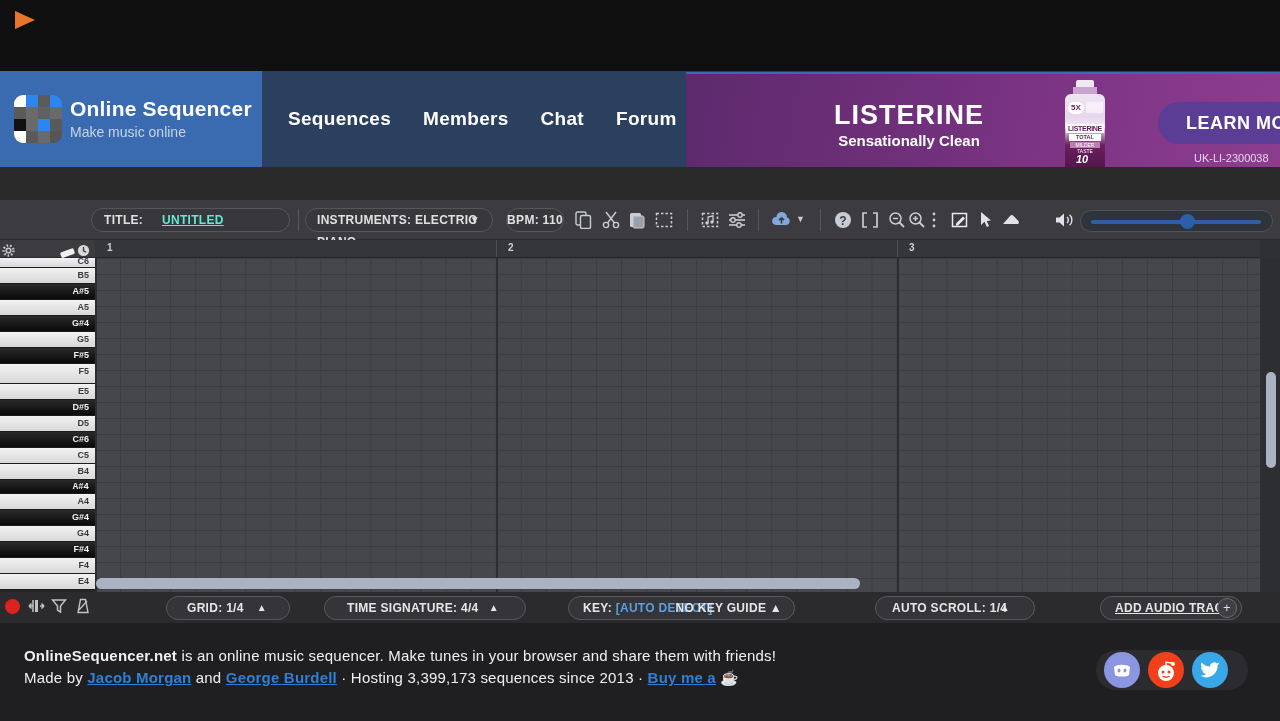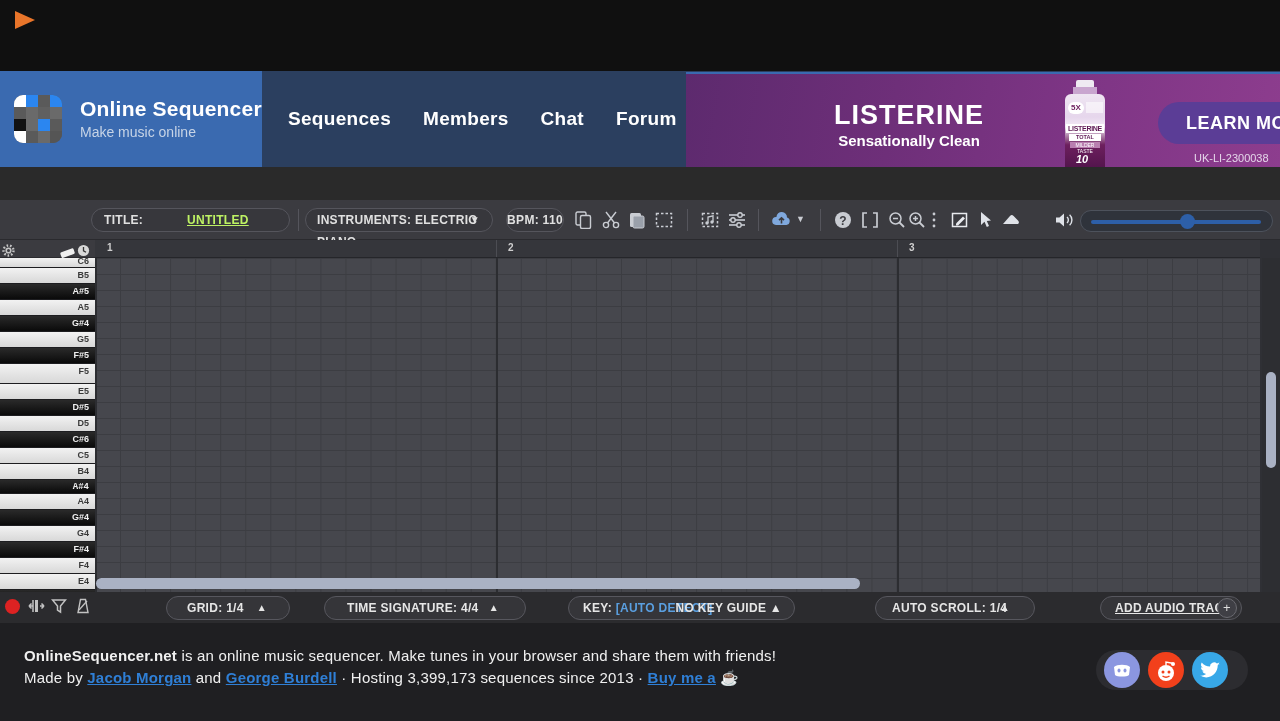--- a/index.html
+++ b/index.html
@@ -15,21 +15,21 @@
   .topstrip { position:absolute; left:0; top:0; width:1280px; height:71px; background:#101010; }
 
   
   .navbar { position:absolute; left:0; top:71px; width:1280px; height:96px; background:#2b3f5f; }
   .brandbox { position:absolute; left:0; top:0; width:262px; height:121px; background:#3a6ab0; }
   .brandinner { display:flex; align-items:center; padding:24px 0 0 14px; }
   .logo { width:48px; height:48px; border-radius:9px; overflow:hidden; display:grid;
           grid-template-columns:repeat(4,1fr); grid-template-rows:repeat(4,1fr);
           background:#5a5a5a; flex:none; }
   .logo i { display:block; }
-  .brandtext { margin-left:18px; }
+  .brandtext { margin-left:8px; }
   .brandtitle { color:#fff; font-size:21px; font-weight:bold; letter-spacing:.2px; line-height:24px;
                 font-family:"Liberation Sans Narrow","Liberation Sans",sans-serif; }
   .brandsub { color:#c7d4e6; font-size:14px; line-height:18px; margin-top:2px; }
   .navlinks { position:absolute; left:272px; top:0; height:96px; display:flex; align-items:center; gap:0; }
   .navlinks a { color:#fff; font-size:19px; font-weight:bold; text-decoration:none; padding:0 16px;
                 font-family:"Liberation Sans Narrow","Liberation Sans",sans-serif; letter-spacing:.3px; }
 
   
   .ad { position:absolute; left:686px; top:72px; width:594px; height:104px;
         background:linear-gradient(100deg,#5d2a6e 0%,#6e2f79 35%,#7e3585 65%,#8d3d8e 100%);
@@ -70,21 +70,21 @@
   
   .toolbar { position:absolute; left:0; top:200px; width:1280px; height:40px;
              background:#3b3b40; border-bottom:1px solid #2a2a2e; }
   .playbtn { position:absolute; left:15px; top:11px; width:0; height:0;
              border-left:20px solid #e8752a; border-top:9px solid transparent; border-bottom:9px solid transparent; }
   .pill { position:absolute; border:1px solid #55555c; border-radius:13px; background:#37373c;
           height:24px; line-height:22px; color:#e0e0e0; font-size:12px; font-weight:bold;
           font-family:"Liberation Sans Narrow","Liberation Sans",sans-serif; letter-spacing:.3px; }
   #titlepill { left:91px; top:208px; width:199px; }
   #titlepill .lab { position:absolute; left:12px; }
-  #titlepill .val { position:absolute; left:95px; text-decoration:underline; color:#bef264; }
+  #titlepill .val { position:absolute; left:70px; text-decoration:underline; color:#5eead4; }
   #instpill { left:305px; top:208px; width:188px; }
   #instpill .lab { position:absolute; left:11px; }
   #instpill .carET { position:absolute; right:12px; font-size:10px; }
   #bpmpill { left:506px; top:208px; width:58px; text-align:center; }
   .divider { position:absolute; width:1px; height:22px; background:#55555c; top:209px; }
 
   .ticon { position:absolute; top:211px; width:20px; height:20px; color:#c9ccd2; }
   .ticon svg { display:block; }
 
   .volslider { position:absolute; left:1080px; top:210px; width:193px; height:22px;

